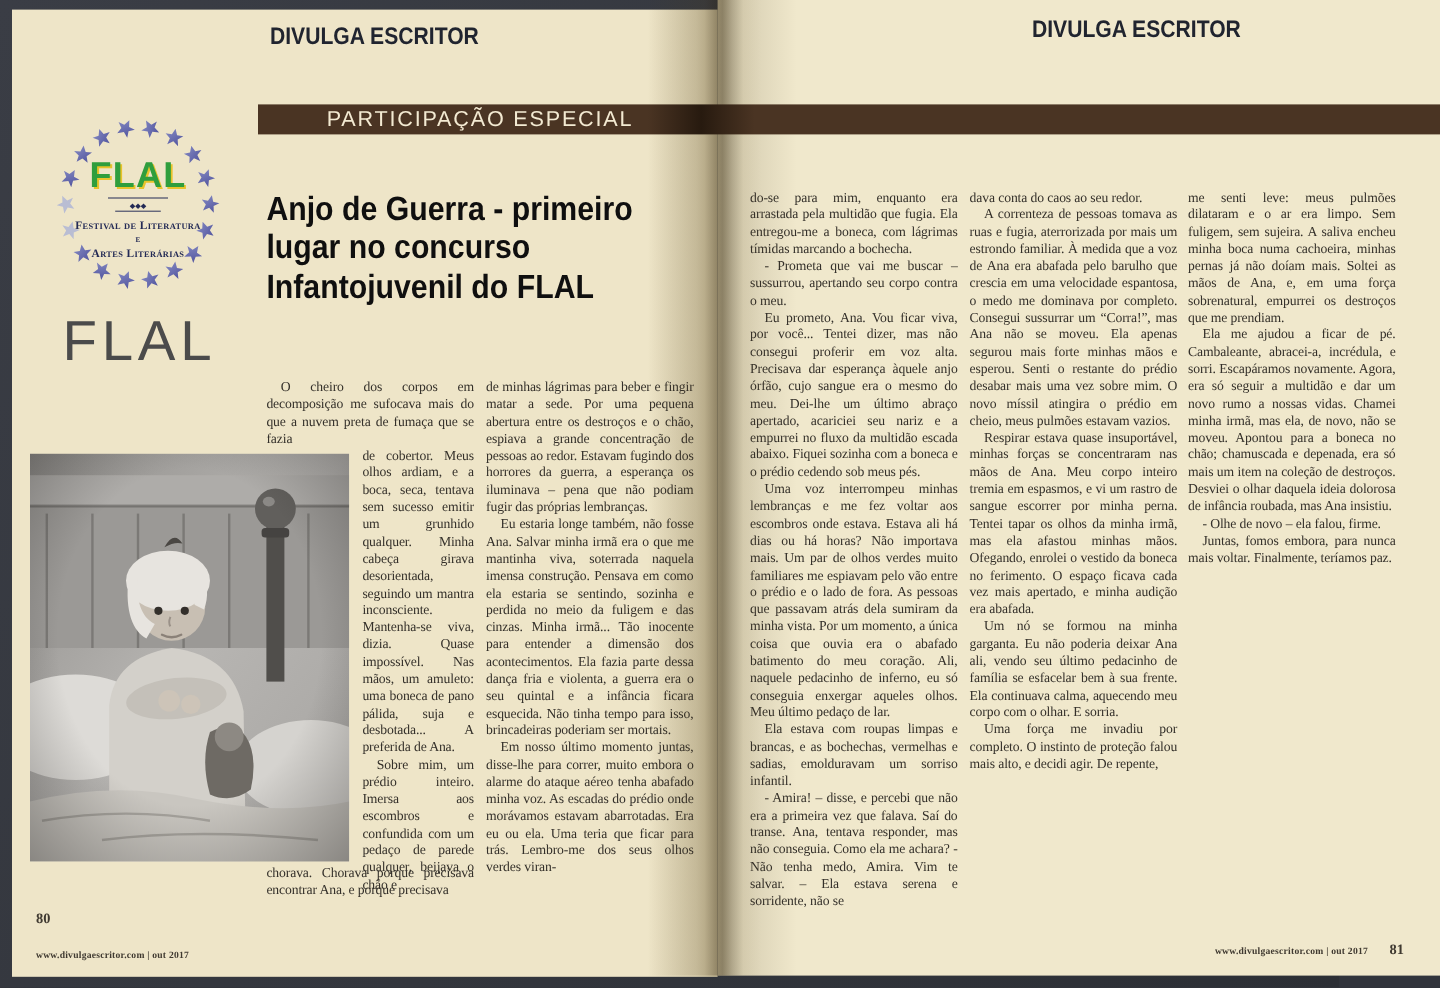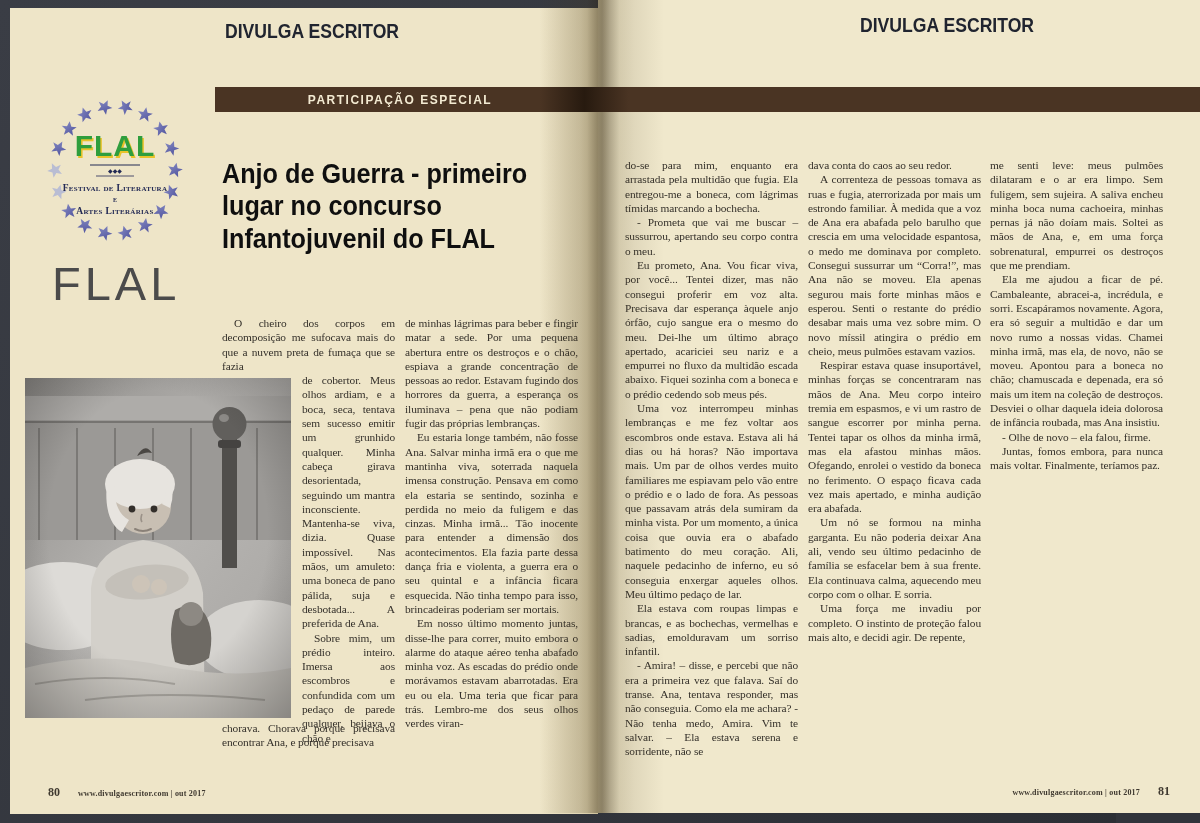--- a/index.html
+++ b/index.html
@@ -20,21 +20,21 @@
   .masthead { position: absolute; font-family: "Liberation Sans", sans-serif; font-weight: bold;
     font-size: 20px; color: #20242f; transform: scaleX(.88); transform-origin: left center;
     white-space: nowrap; }
   #masthead-left { left: 215px; top: 12px; }
   #masthead-right { left: 262px; top: 14px; }
 
   #section-band { position: absolute; left: 215px; top: 87px; width: 985px; height: 25px; z-index: 6;
     background: linear-gradient(to right, #4a3423 0%, #4a3423 33%, #271a0f 37.5%, #4a3423 42%, #4a3423 100%); }
   #section-band .label-box { width: 370px; height: 100%; display: flex; align-items: center; justify-content: center; }
   #section-band .label { color: #f3ead2; font-family: "Liberation Sans", sans-serif;
-    font-size: 12px; font-weight: 700; letter-spacing: 1.5px; }
+    font-size: 18px; font-weight: 400; letter-spacing: 1.5px; }
 
   #flal-logo { position: absolute; left: 30px; top: 86px; width: 150px; height: 162px; }
   #flal-wordmark { position: absolute; left: 42px; top: 248px; font-family: "Liberation Sans", sans-serif;
     font-size: 47px; font-weight: 400; color: #4b4b4b; letter-spacing: 4px; }
 
   #article-title { position: absolute; left: 212px; top: 150px; width: 400px;
     font-family: "Liberation Sans", sans-serif; font-weight: bold; font-size: 28px; line-height: 1.16;
     color: #0f0f0f; transform: scaleX(.9); transform-origin: left top; }
 
   .bodytext, .bodytext p { font-family: "Liberation Serif", serif; font-size: 11.4px;
@@ -54,21 +54,21 @@
   #credit-block { position: absolute; left: 397px; top: 735px; width: 172px;
     font-style: italic; font-size: 11.5px; line-height: 15.5px; color: #403a30; }
   #credit-block .main { text-align: justify; text-align-last: right; }
   #credit-block .tail { text-align: right; }
 
   .footer { position: absolute; bottom: 14px; display: flex; align-items: baseline; gap: 18px;
     color: #3f3930; }
   .footer .pagenum { font-family: "Liberation Serif", serif; font-weight: bold; font-size: 12px; }
   .footer .url { font-family: "Liberation Serif", serif; font-weight: bold; font-size: 8px;
     letter-spacing: .2px; }
-  #footer-left { left: 38px; }
+  #footer-left { left: 20px; flex-direction: column; }
   #footer-right { right: 30px; }
 </style>
 </head>
 <body>
 
 <div id="stage">
 
   <div class="page" id="page-left">
 
     <div class="masthead" id="masthead-left">DIVULGA ESCRITOR</div>

